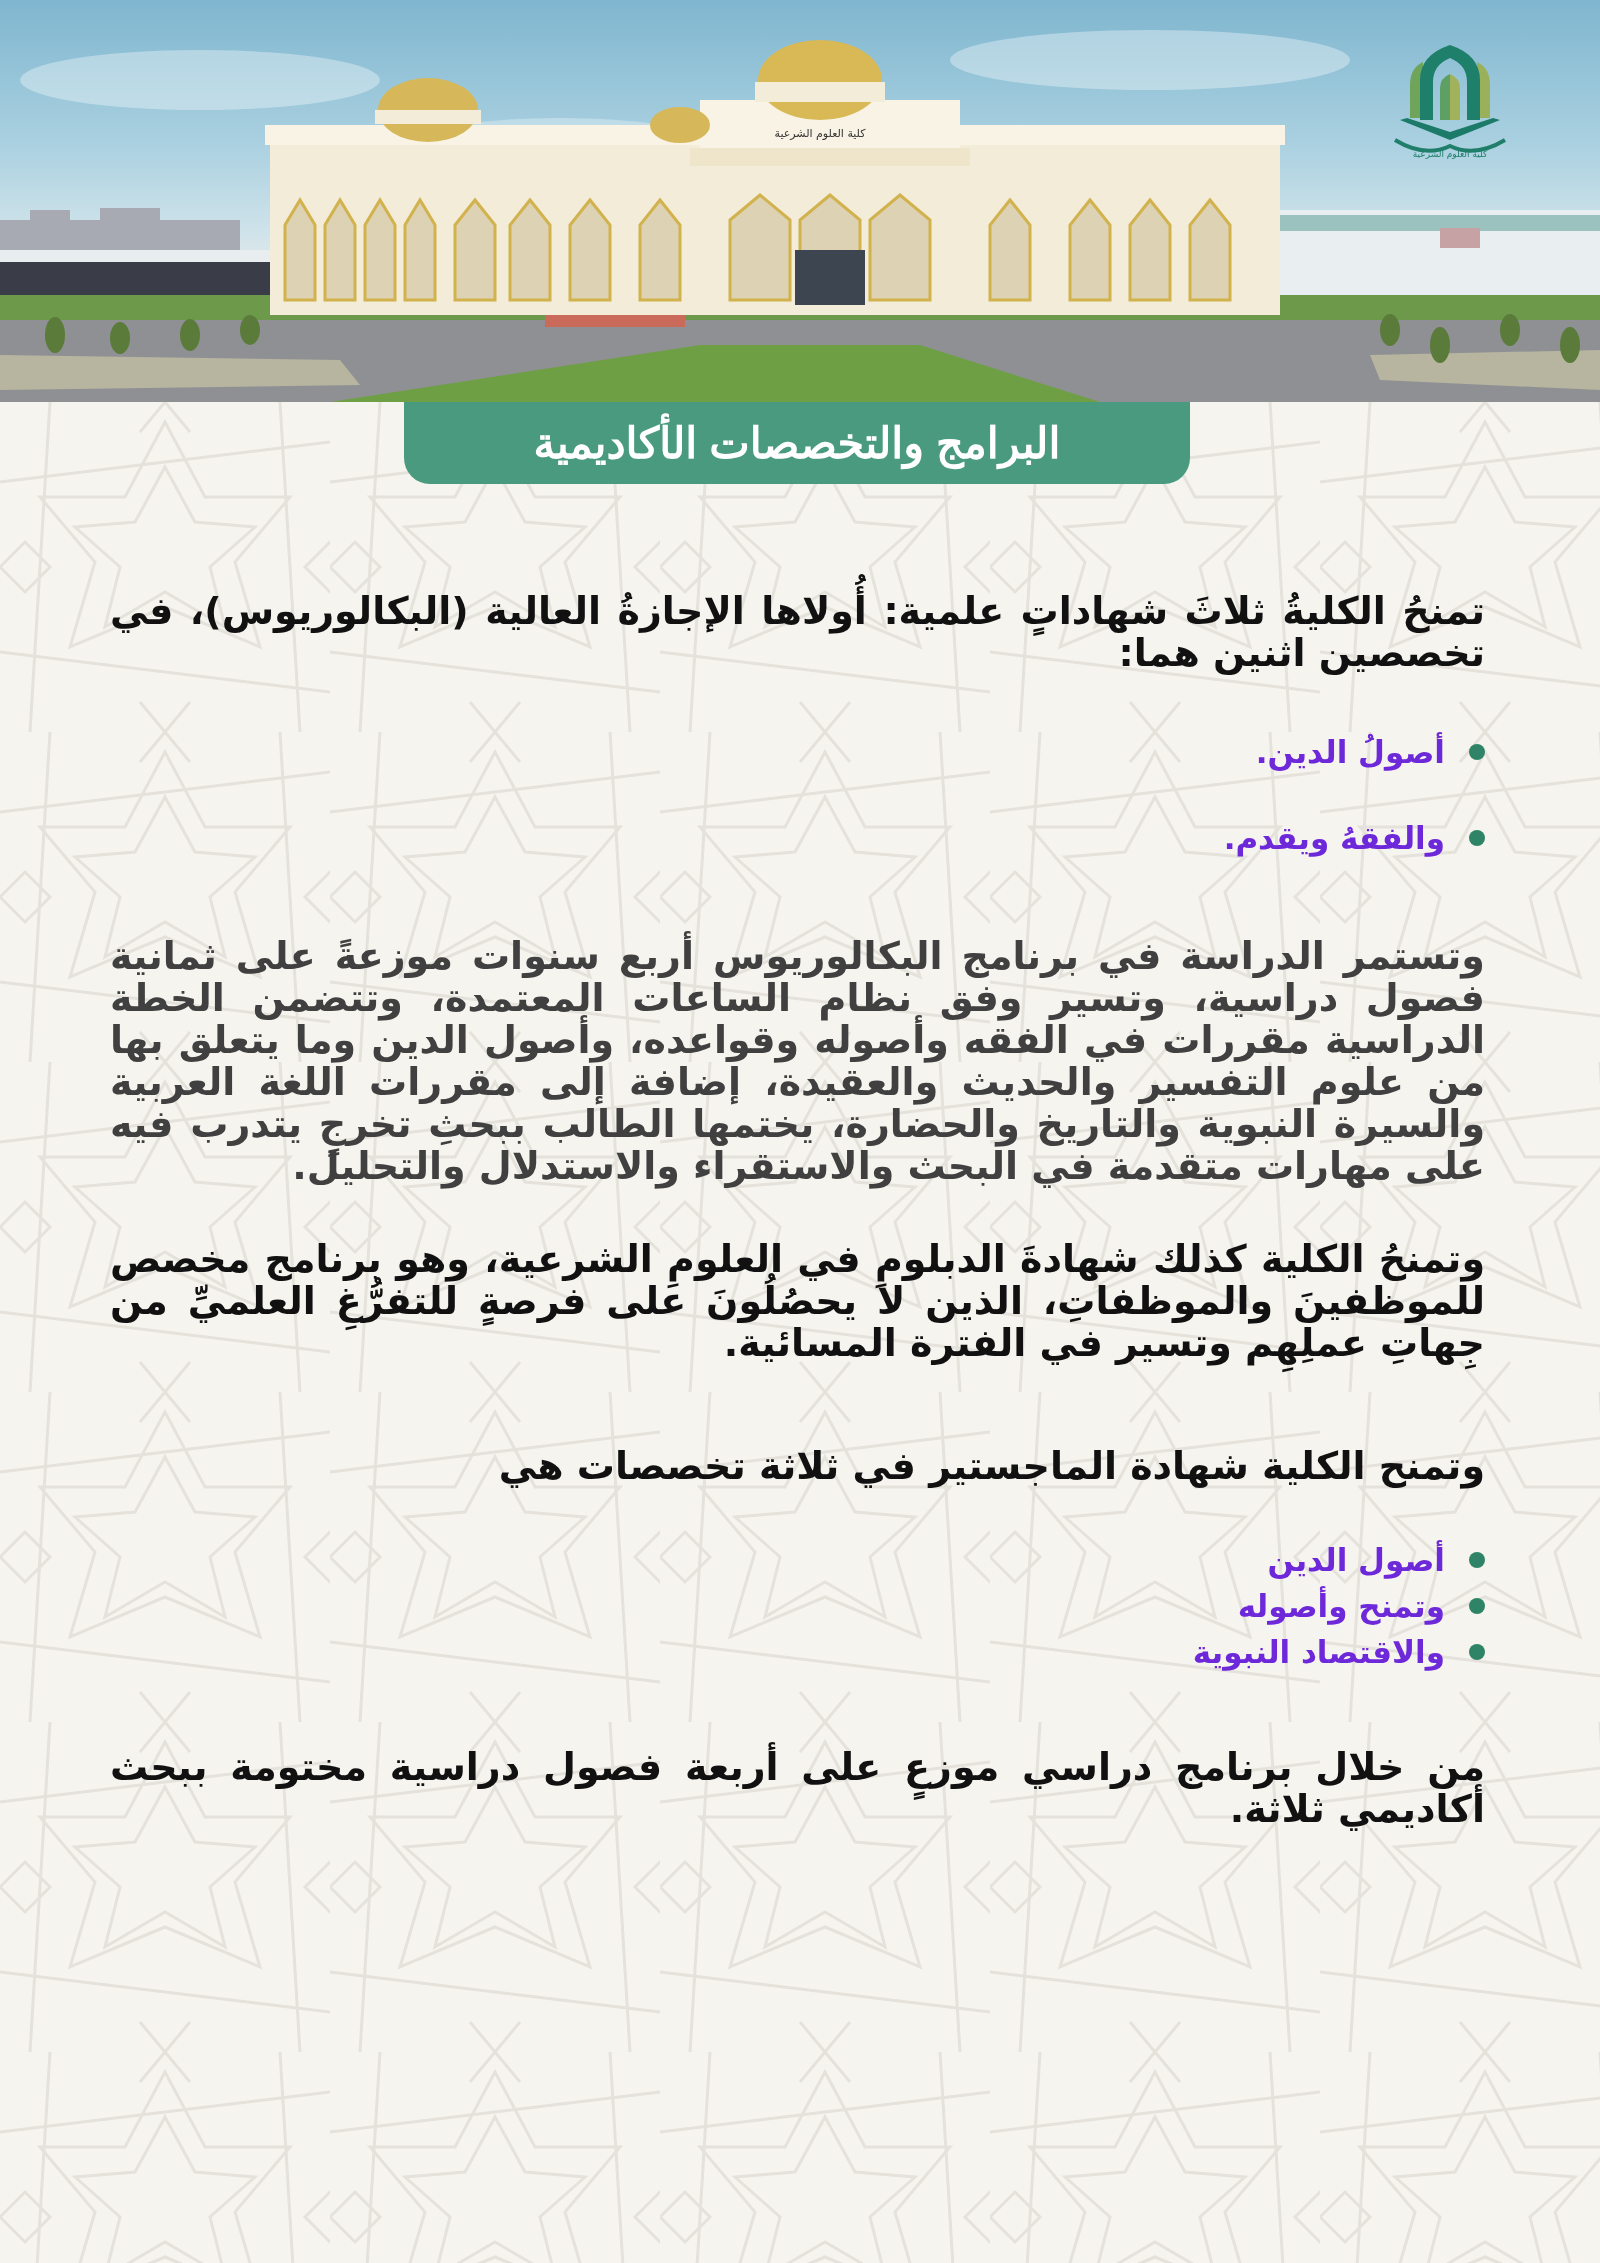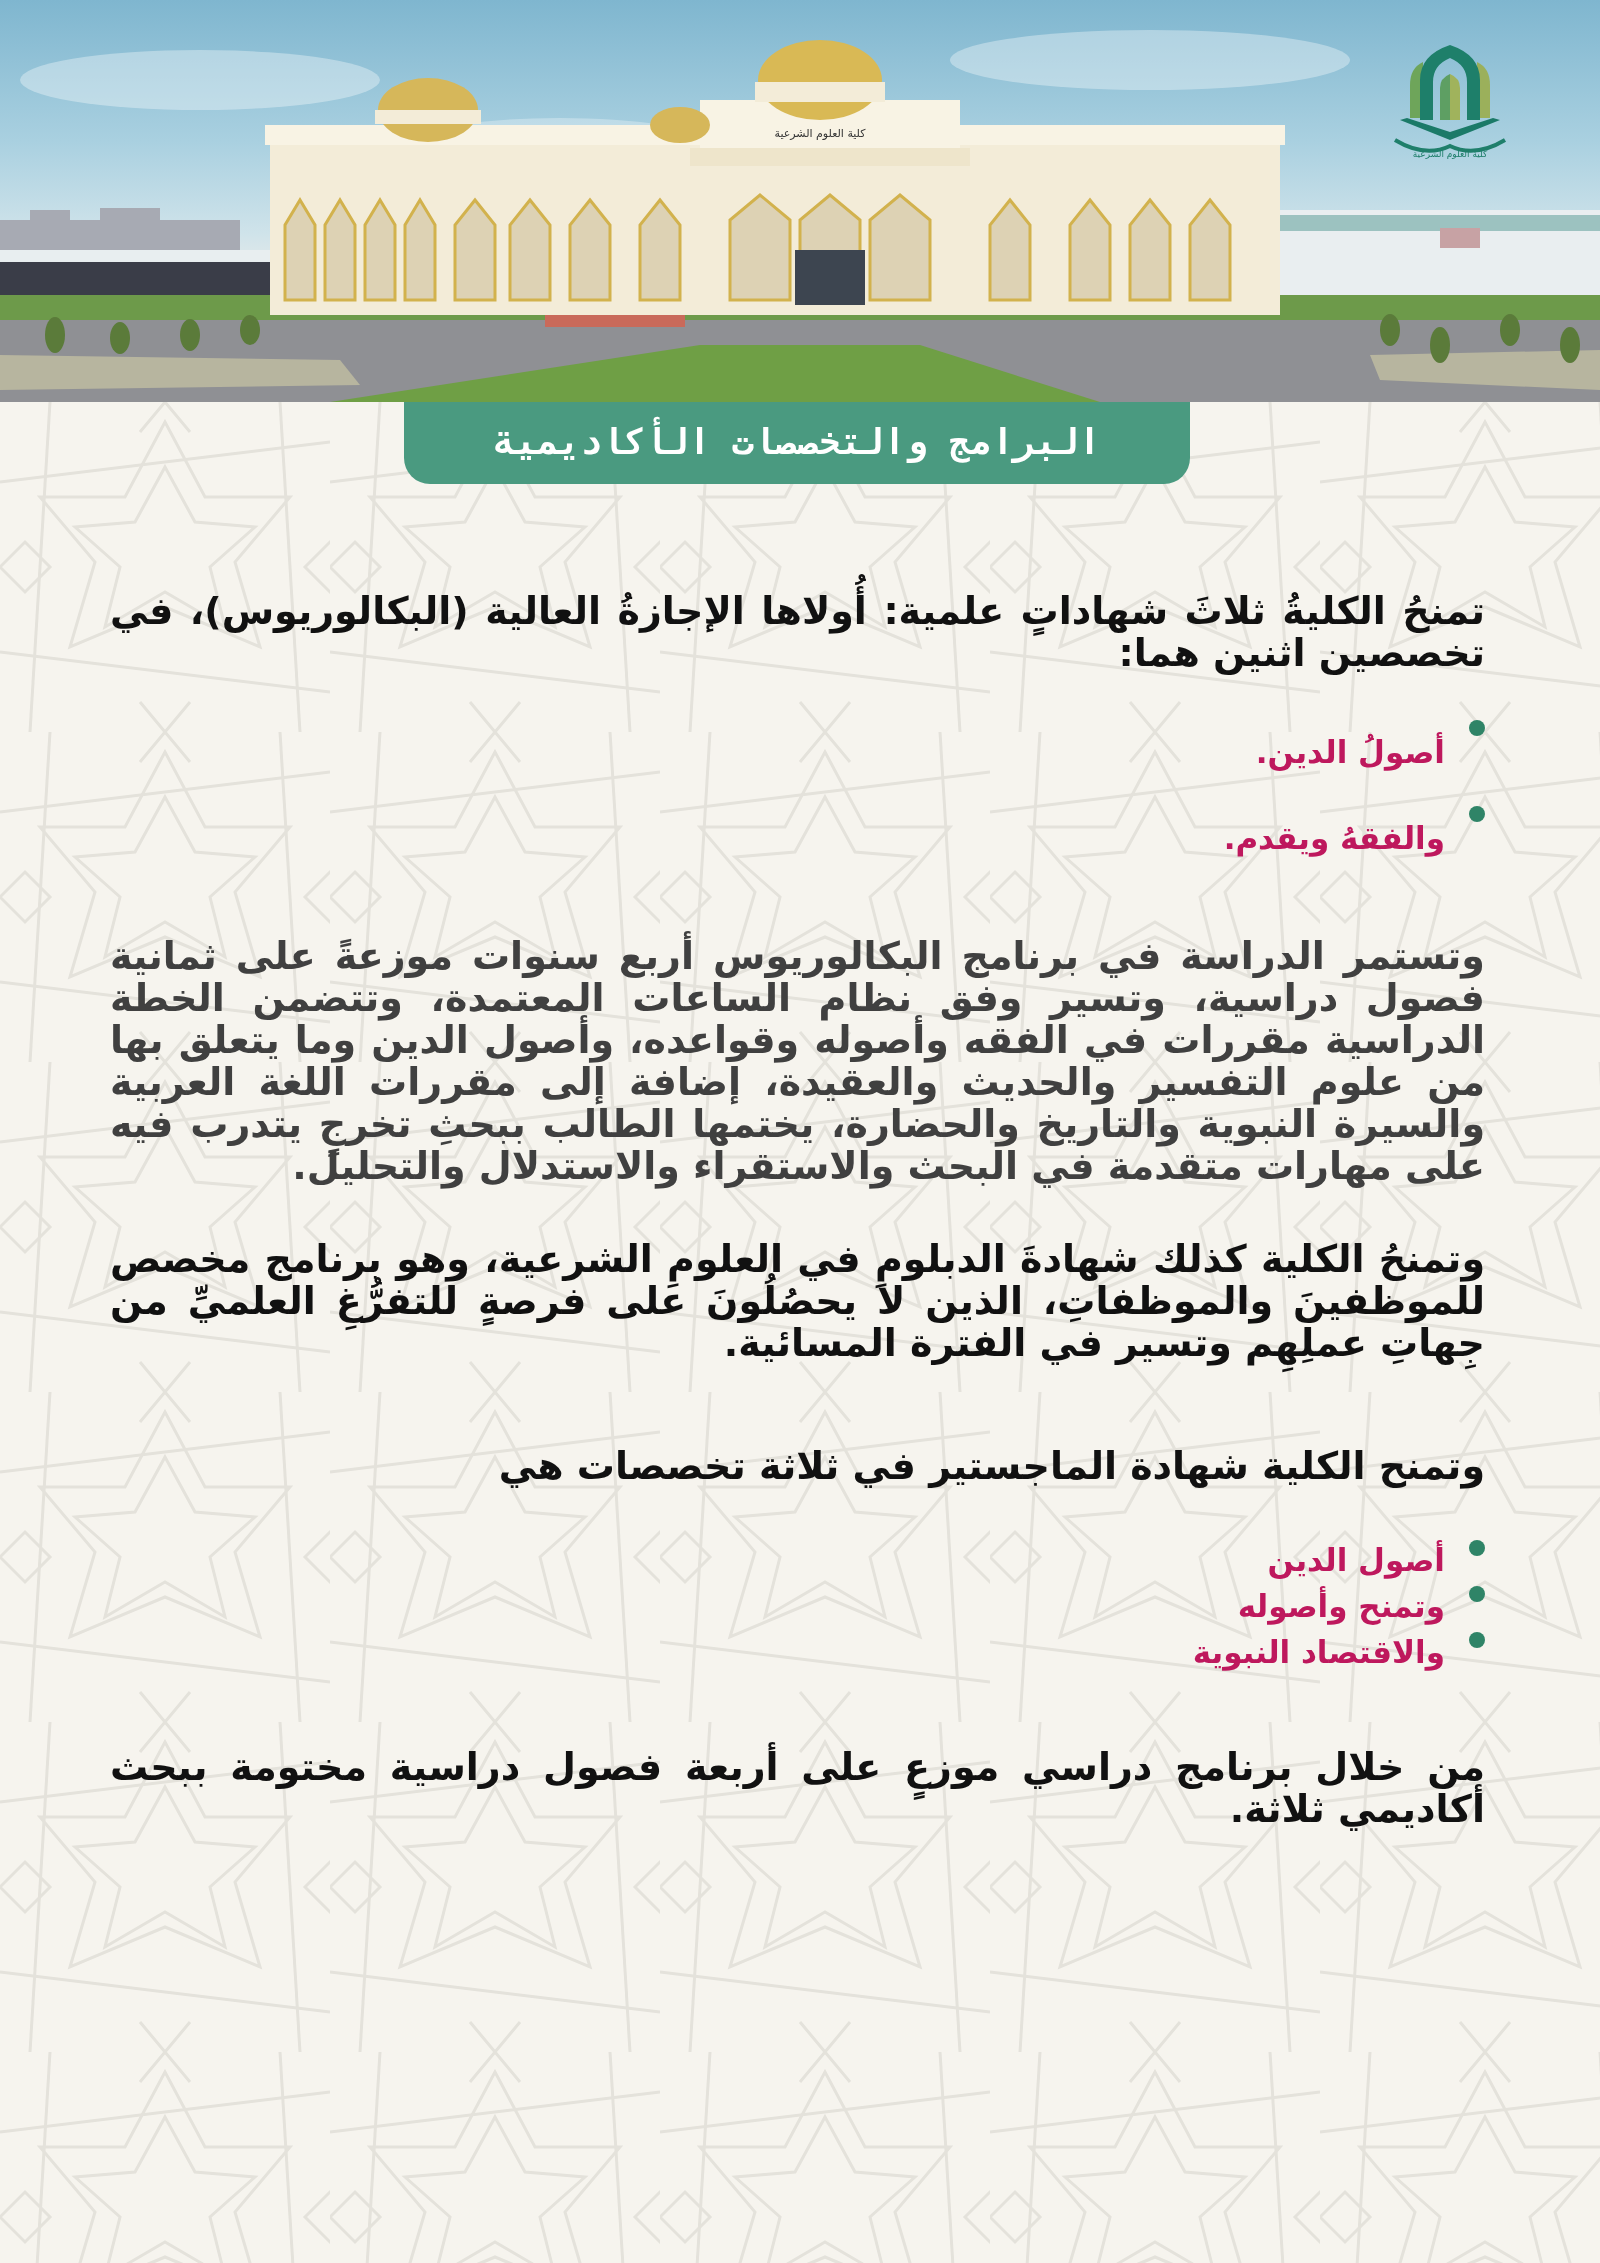--- a/index.html
+++ b/index.html
@@ -28,39 +28,39 @@
   }
   
   .banner {
     position: absolute; left: 404px; top: 402px; width: 786px; height: 82px;
     background: #4a9a80;
     border-radius: 0 0 26px 26px;
     z-index: 3;
     display: flex; align-items: center; justify-content: center;
   }
   .banner h1 {
-    color: #ffffff; font-size: 36px; font-weight: bold;
-    font-family: Liberation Mono, monospace;
+    color: #ffffff; font-size: 43px; font-weight: bold;
+    font-family: Liberation Sans, sans-serif;
     letter-spacing: 0.5px;
   }
   
   .content {
     position: absolute; left: 110px; top: 590px; width: 1375px;
     z-index: 2; direction: rtl; text-align: right;
   }
   .para {
     font-size: 38px; font-weight: bold; line-height: 42px;
     text-align: justify; text-align-last: right;
   }
   .para.green { color: #404040; }
   .intro { position: absolute; top: 0; right: 0; width: 1375px; }
   .list { position: absolute; right: 0; list-style: none; }
   .list li {
-    display: flex; gap: 0;
-    font-size: 31px; font-weight: bold; color: #be185d;
+    display: flex; align-items: center; gap: 0;
+    font-size: 31px; font-weight: bold; color: #6d28d9;
   }
   .bullet {
     display: inline-block; width: 16px; height: 16px; border-radius: 50%;
     background: #2f8467; margin-left: 24px; flex: 0 0 16px;
   }
   .list1 { top: 130px; }
   .list1 li { height: 64px; line-height: 64px; margin-bottom: 22px; }
   .p2 { position: absolute; top: 345px; right: 0; width: 1375px; }
   .p3 { position: absolute; top: 648px; right: 0; width: 1375px; }
   .p4 { position: absolute; top: 855px; right: 0; width: 1375px; }

